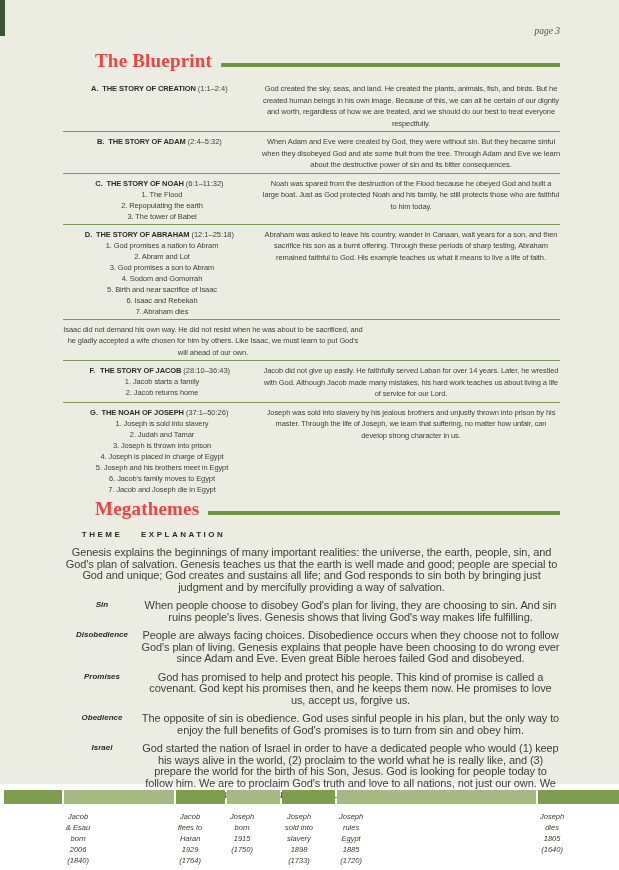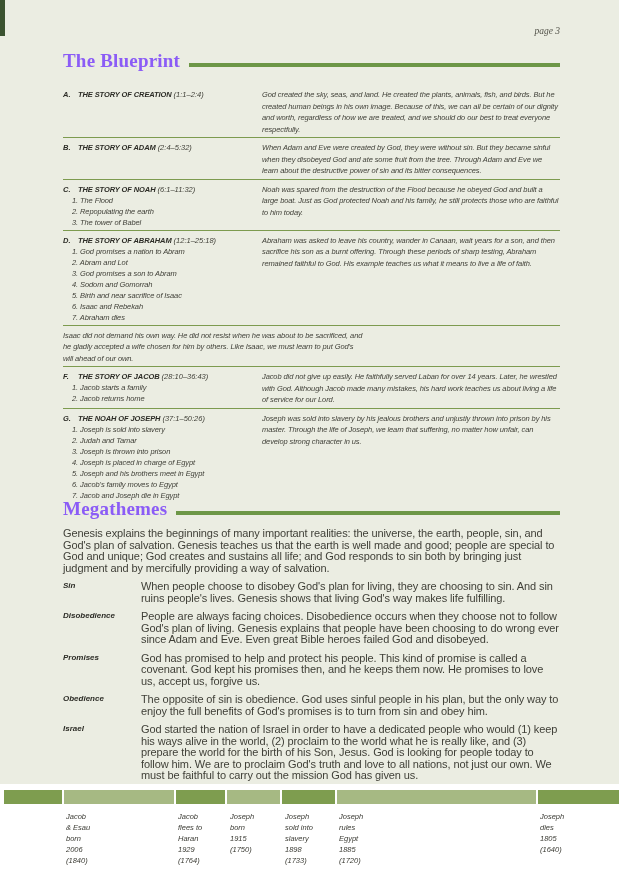--- a/index.html
+++ b/index.html
@@ -1,35 +1,35 @@
 <!DOCTYPE html>
 <html><head>
 <meta charset="utf-8">
 <style>
   * { margin:0; padding:0; box-sizing:border-box; }
   html,body { width:619px; height:870px; }
   body { font-family:"Liberation Sans", sans-serif; background:#ffffff; }
-  .page { position:relative; width:619px; height:870px; background:#ffffff; overflow:hidden; }
+  .page { position:relative; width:619px; height:870px; background:#ffffff; overflow:hidden;text-align:center; }
   .content-bg { position:absolute; left:0; top:0; width:619px; height:784px; background:#ebede2; }
   .corner-tab { position:absolute; left:0; top:0; width:5px; height:36px; background:#3b5330; }
 
   .page-number { position:absolute; top:26px; right:59px; font-family:"Liberation Serif", serif;
                  font-style:italic; font-size:9.5px; color:#53534a; }
 
   .block { position:absolute; left:63px; width:497px; }
   #blueprint { top:50px; }
   #megathemes { top:498px; }
 
   .section-heading-row { display:flex; align-items:center; }
   .section-heading { font-family:"Liberation Serif", serif; font-weight:bold; font-size:19px;
-                     color:#8b5cf6; letter-spacing:0.2px; white-space:nowrap; }
+                     color:#ef4444; letter-spacing:0.2px; white-space:nowrap;margin-left:32px; }
   .heading-rule { flex:1; height:4px; background:#6d9747; margin-left:9px; margin-top:7px; }
 
   
-  .bp-sections { margin-top:13px;font-style:italic; }
+  .bp-sections { margin-top:7px; }
   .bp-section { display:flex; padding:4px 0 2px 0; border-top:1px solid #7d9b4f; }
   .bp-section:first-child { border-top:none; }
   .bp-left { flex:0 0 199px; padding-right:10px; }
   .bp-title-row { font-size:7.5px; line-height:11px; color:#2c2c26; }
   .bp-letter { display:inline-block; width:15px; font-weight:bold; }
   .bp-title { font-weight:bold; letter-spacing:-0.1px; }
   .bp-range { font-weight:normal; color:#3f3f37; margin-left:2px; }
   .bp-items { padding-left:9px; }
   .bp-item { font-size:7.5px; line-height:11px; color:#3f3f37; letter-spacing:-0.1px; }
   .bp-right { width:300px; font-size:7.5px; line-height:11.5px; color:#3f3f37; letter-spacing:-0.1px; }
@@ -135,20 +135,24 @@
           <div class="bp-right">Joseph was sold into slavery by his jealous brothers and unjustly thrown into prison by his master. Through the life of Joseph, we learn that suffering, no matter how unfair, can develop strong character in us.</div>
         </div>
       </div>
   </div>
 
   <div class="block" id="megathemes">
     <div class="section-heading-row">
       <span class="section-heading">Megathemes</span>
       <span class="heading-rule"></span>
     </div>
+    <div class="mt-header-row">
+      <span class="mt-name-col">THEME</span>
+      <span>EXPLANATION</span>
+    </div>
     <div class="mt-rows">
         <div class="mt-row">
           <div class="mt-expl">Genesis explains the beginnings of many important realities: the universe, the earth, people, sin, and God's plan of salvation. Genesis teaches us that the earth is well made and good; people are special to God and unique; God creates and sustains all life; and God responds to sin both by bringing just judgment and by mercifully providing a way of salvation.</div>
         </div>
         <div class="mt-row">
           <div class="mt-name">Sin</div>
           <div class="mt-expl">When people choose to disobey God's plan for living, they are choosing to sin. And sin ruins people's lives. Genesis shows that living God's way makes life fulfilling.</div>
         </div>
         <div class="mt-row">
           <div class="mt-name">Disobedience</div>

